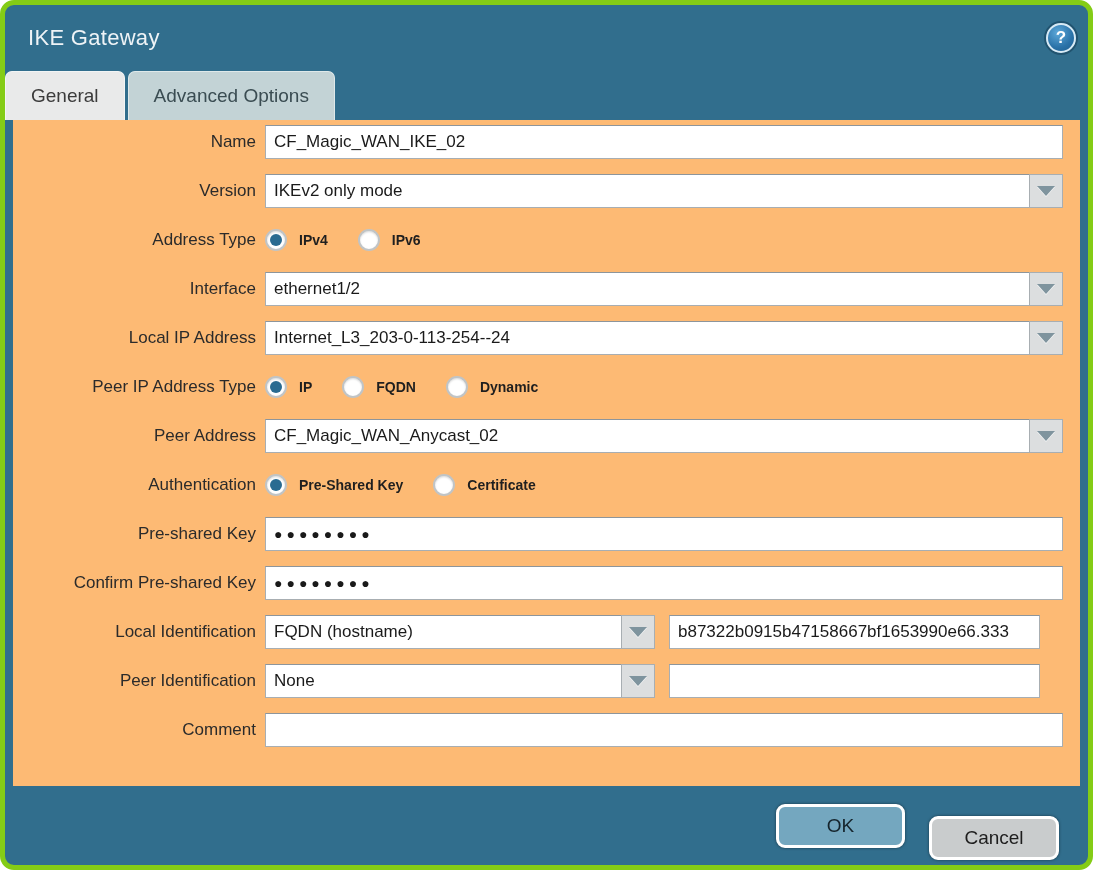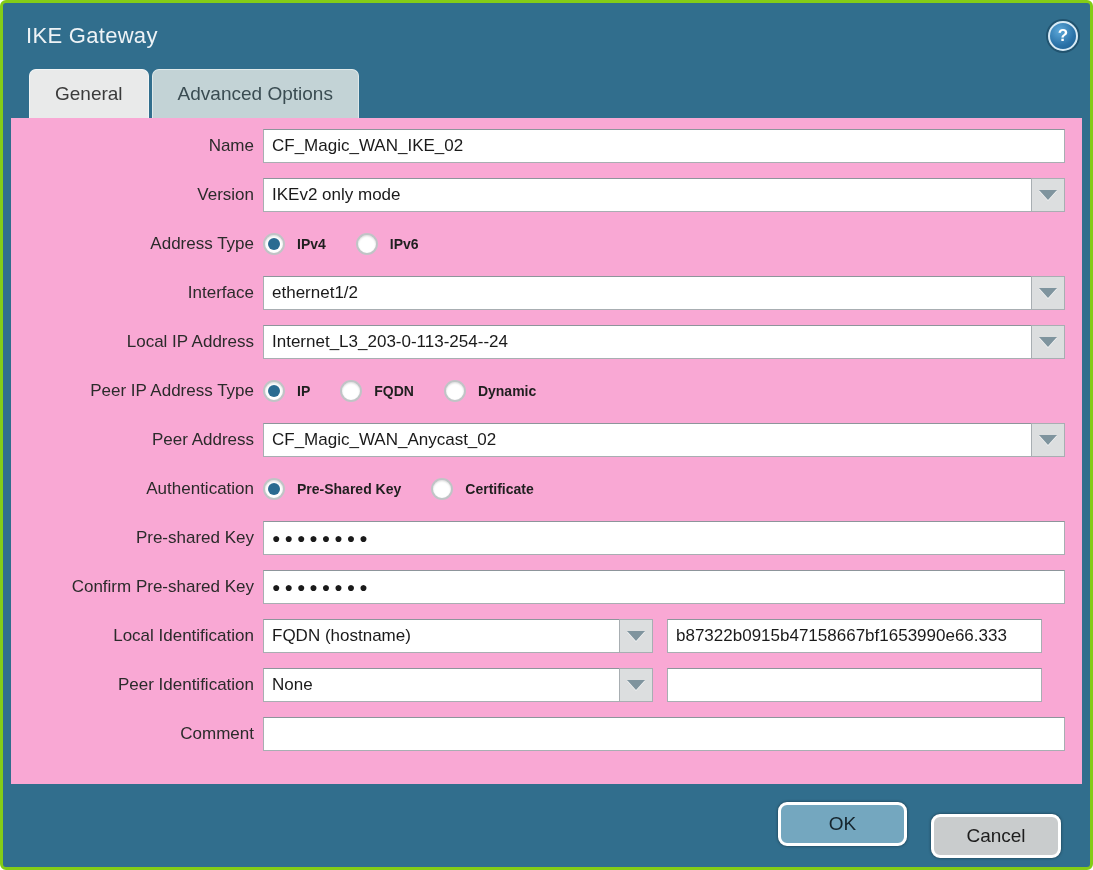--- a/index.html
+++ b/index.html
@@ -5,22 +5,22 @@
   * { box-sizing: border-box; margin: 0; padding: 0; }
   html, body {
     font-family: "Liberation Sans", sans-serif;
     background: #ffffff;
   }
   .dialog {
     position: relative;
     width: 1093px;
     height: 870px;
     background: #316e8d;
-    border: 3px solid #84cc16;
-    border-radius: 6px;
+    border: 5px solid #84cc16;
+    border-radius: 14px;
     overflow: hidden;
   }
   
   .titlebar {
     height: 66px;
     display: flex;
     align-items: center;
     justify-content: space-between;
     padding: 0 12px 0 23px;
   }
@@ -43,21 +43,21 @@
     display: flex;
     align-items: center;
     justify-content: center;
     cursor: pointer;
   }
   
   .tabs {
     display: flex;
     gap: 3px;
     height: 49px;
-    padding-left: 26px;
+    padding-left: 0;
     align-items: flex-end;
   }
   .tab {
     height: 49px;
     display: flex;
     align-items: center;
     padding: 0 25px;
     font-size: 19px;
     border-radius: 7px 7px 0 0;
     cursor: pointer;
@@ -70,22 +70,22 @@
   }
   .tab.inactive {
     background: #c3d3d6;
     color: #3a4c52;
     border-color: #dfe9ea;
   }
   
   .panel {
     margin: 0 8px;
     height: 666px;
-    background: #f9a8d4;
-    padding-top: 11px;
+    background: #fdba74;
+    padding-top: 5px;
   }
   .form-row {
     display: flex;
     align-items: center;
     margin: 0 17px 15px 0;
     height: 34px;
   }
   .form-label {
     flex: none;
     width: 252px;

